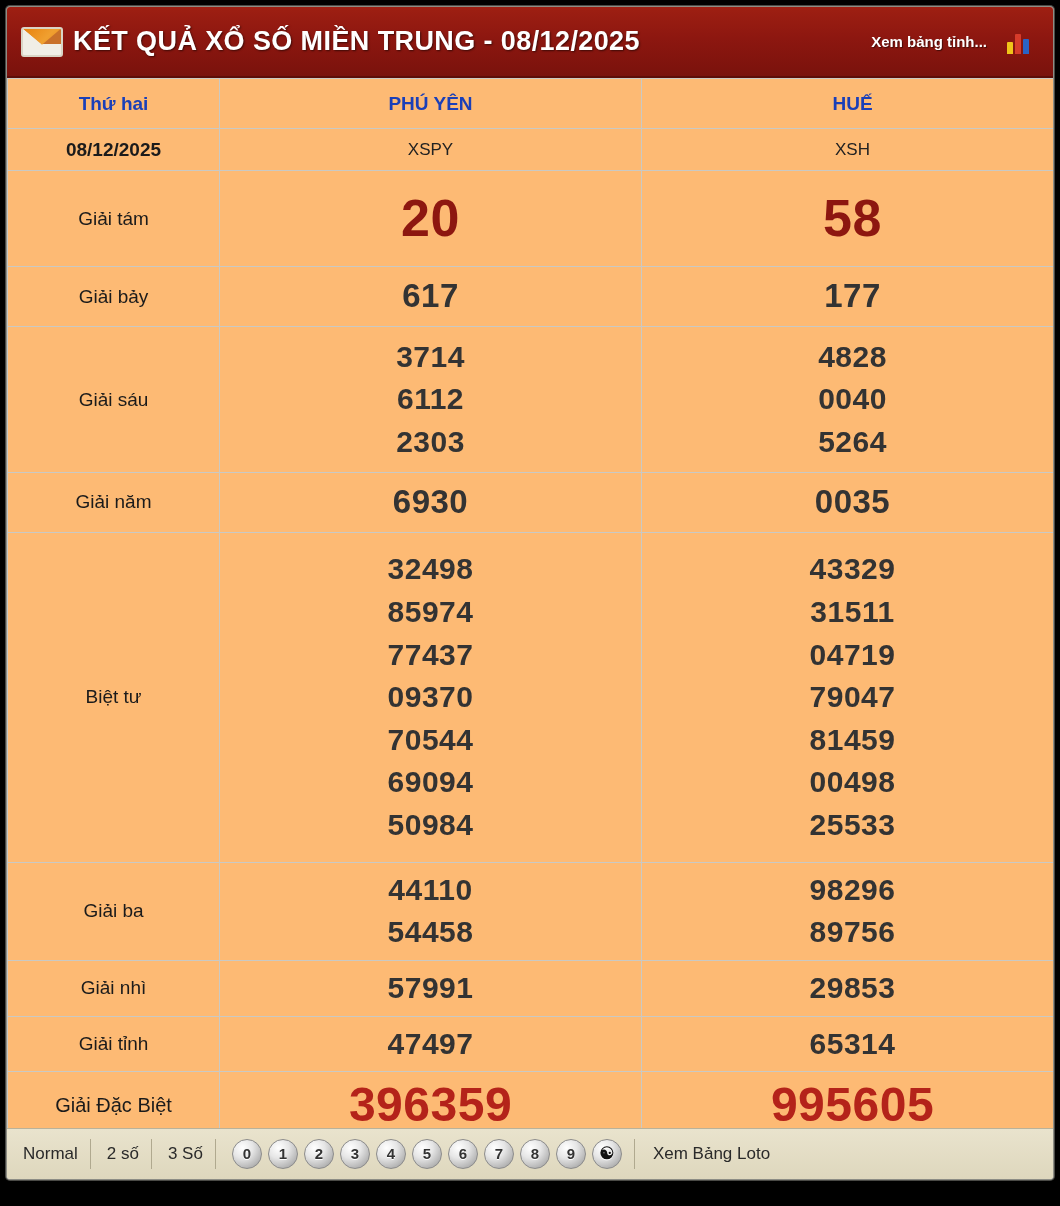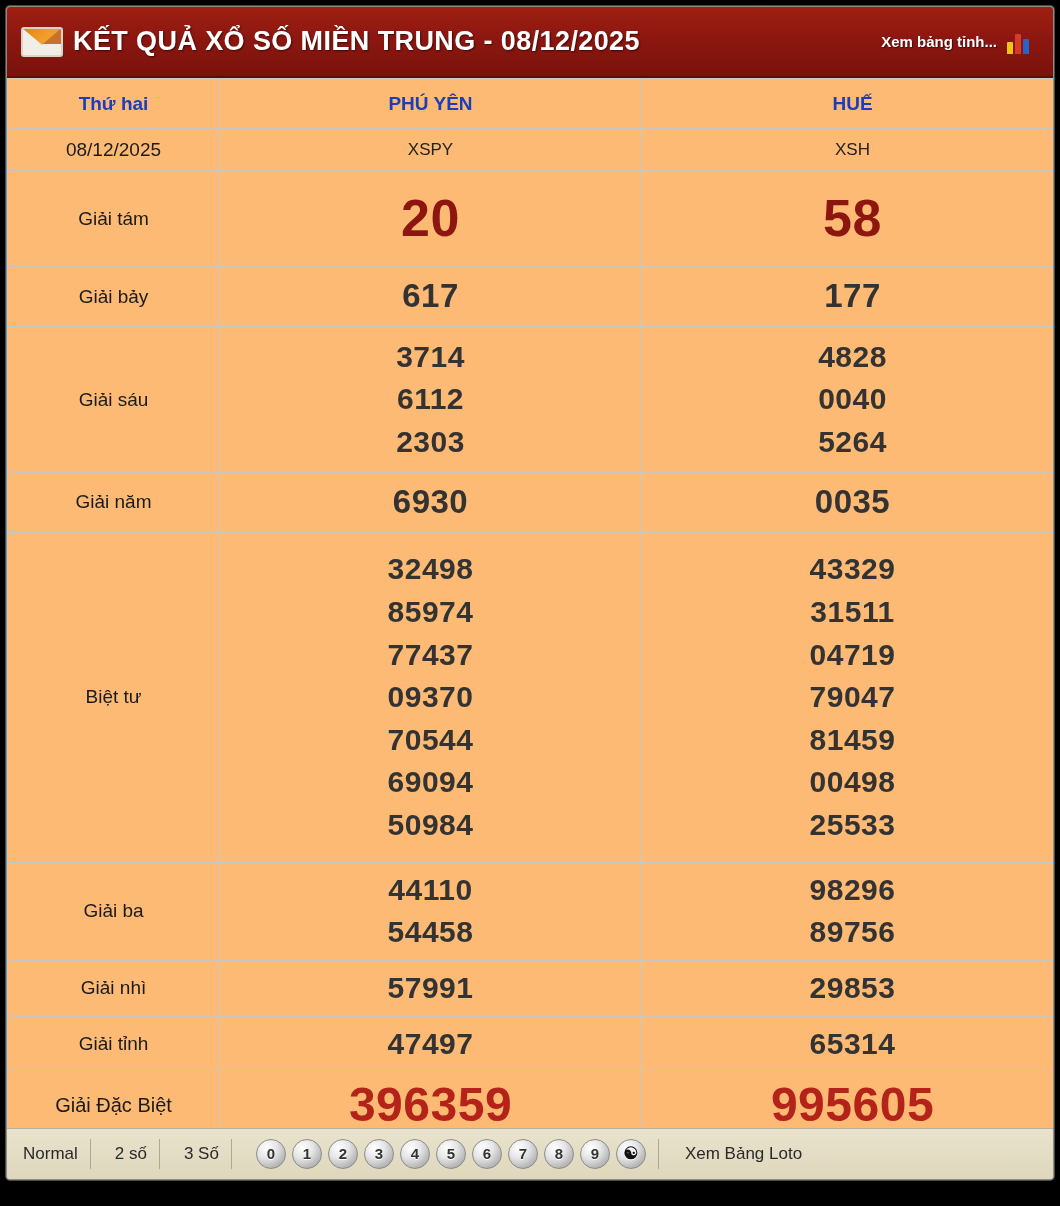--- a/index.html
+++ b/index.html
@@ -71,21 +71,21 @@
     color: #ffffff;
     font-size: 27px;
     font-weight: bold;
     letter-spacing: 0.4px;
     text-shadow: 1px 1px 2px rgba(0,0,0,0.55);
     white-space: nowrap;
   }
   .header-right {
     display: flex;
     align-items: center;
-    gap: 10px;
+    gap: 20px;
     flex: 0 0 auto;
     padding-right: 6px;
   }
   .xem-bang {
     color: #ffffff;
     font-size: 15px;
     font-weight: bold;
     text-shadow: 1px 1px 1px rgba(0,0,0,0.5);
     white-space: nowrap;
   }
@@ -131,21 +131,21 @@
     color: #1a3fb8;
     font-size: 19px;
     font-weight: bold;
   }
   .row-code td {
     background: #f5f4ef;
     height: 42px;
     font-size: 17px;
     color: #222;
   }
-  .row-code td.label { font-weight: normal; }
+  .row-code td.label { font-weight: bold; }
   td.label {
     background: #f5f4ef;
     font-size: 19px;
     color: #1b1b1b;
   }
   td.nums {
     font-size: 30px;
     font-weight: bold;
     color: #333333;
     line-height: 1.42;
@@ -178,21 +178,21 @@
   .row-db td.label { font-size: 20px; }
 
   
   .footer {
     height: 52px;
     background: linear-gradient(180deg, #e9e3cd 0%, #ded7bd 100%);
     border-top: 1px solid #b9b29a;
     display: flex;
     align-items: center;
     padding: 0 10px;
-    gap: 12px;
+    gap: 4px;
   }
   .foot-btn {
     font-size: 17px;
     color: #2a2a2a;
     padding: 0 12px;
     white-space: nowrap;
     border-right: 1px solid #b0a98f;
     line-height: 30px;
   }
   .foot-btn.first { padding-left: 6px; }

